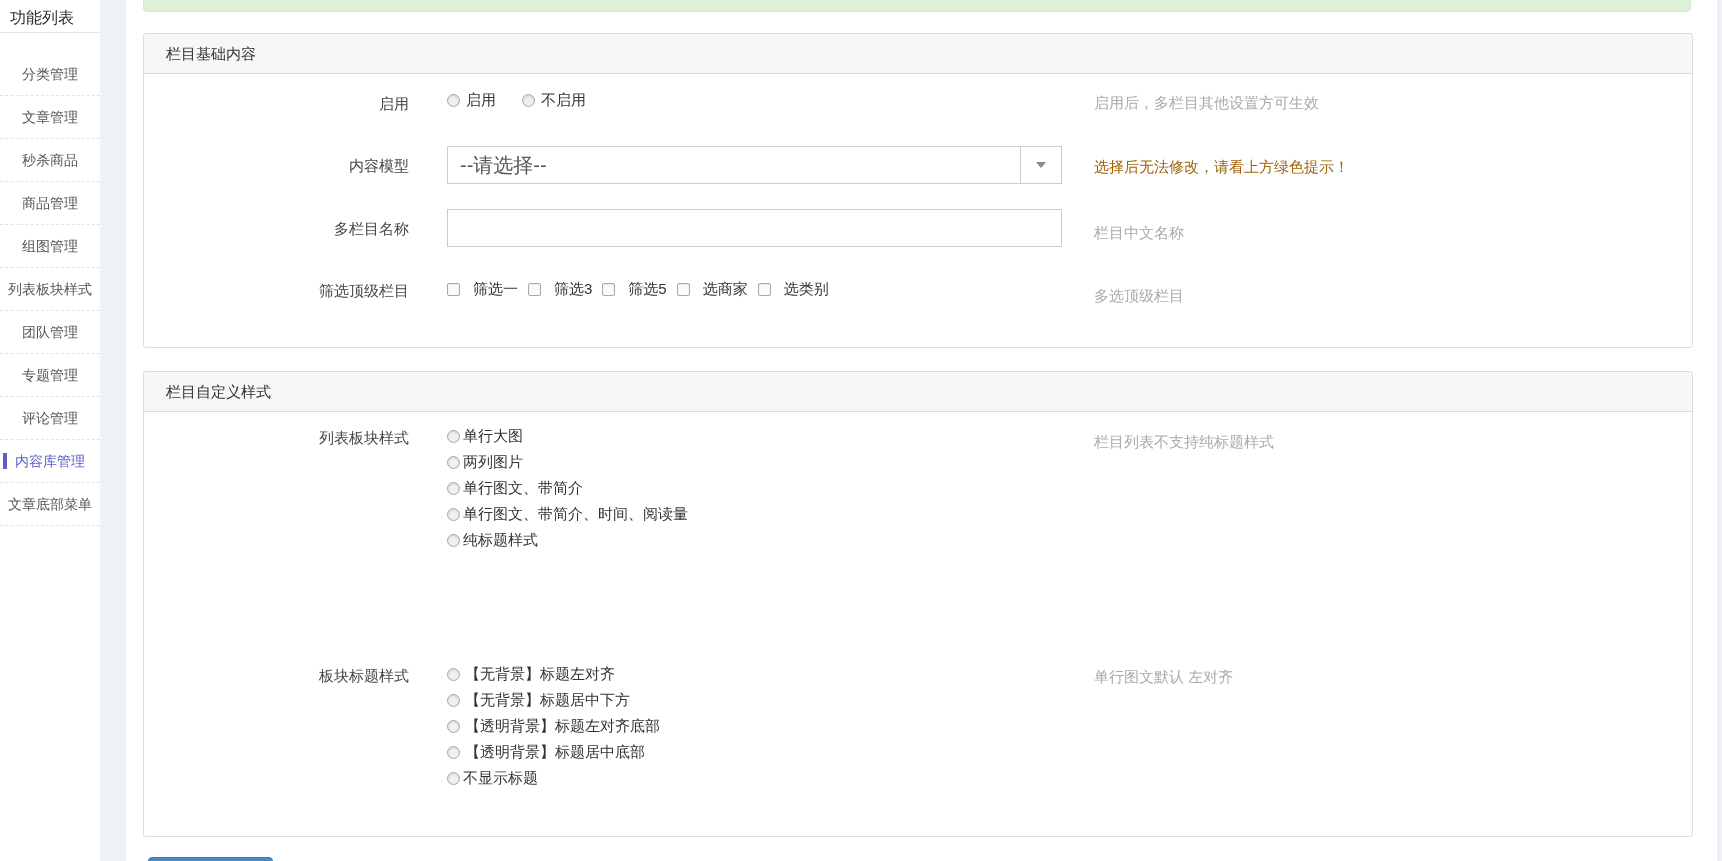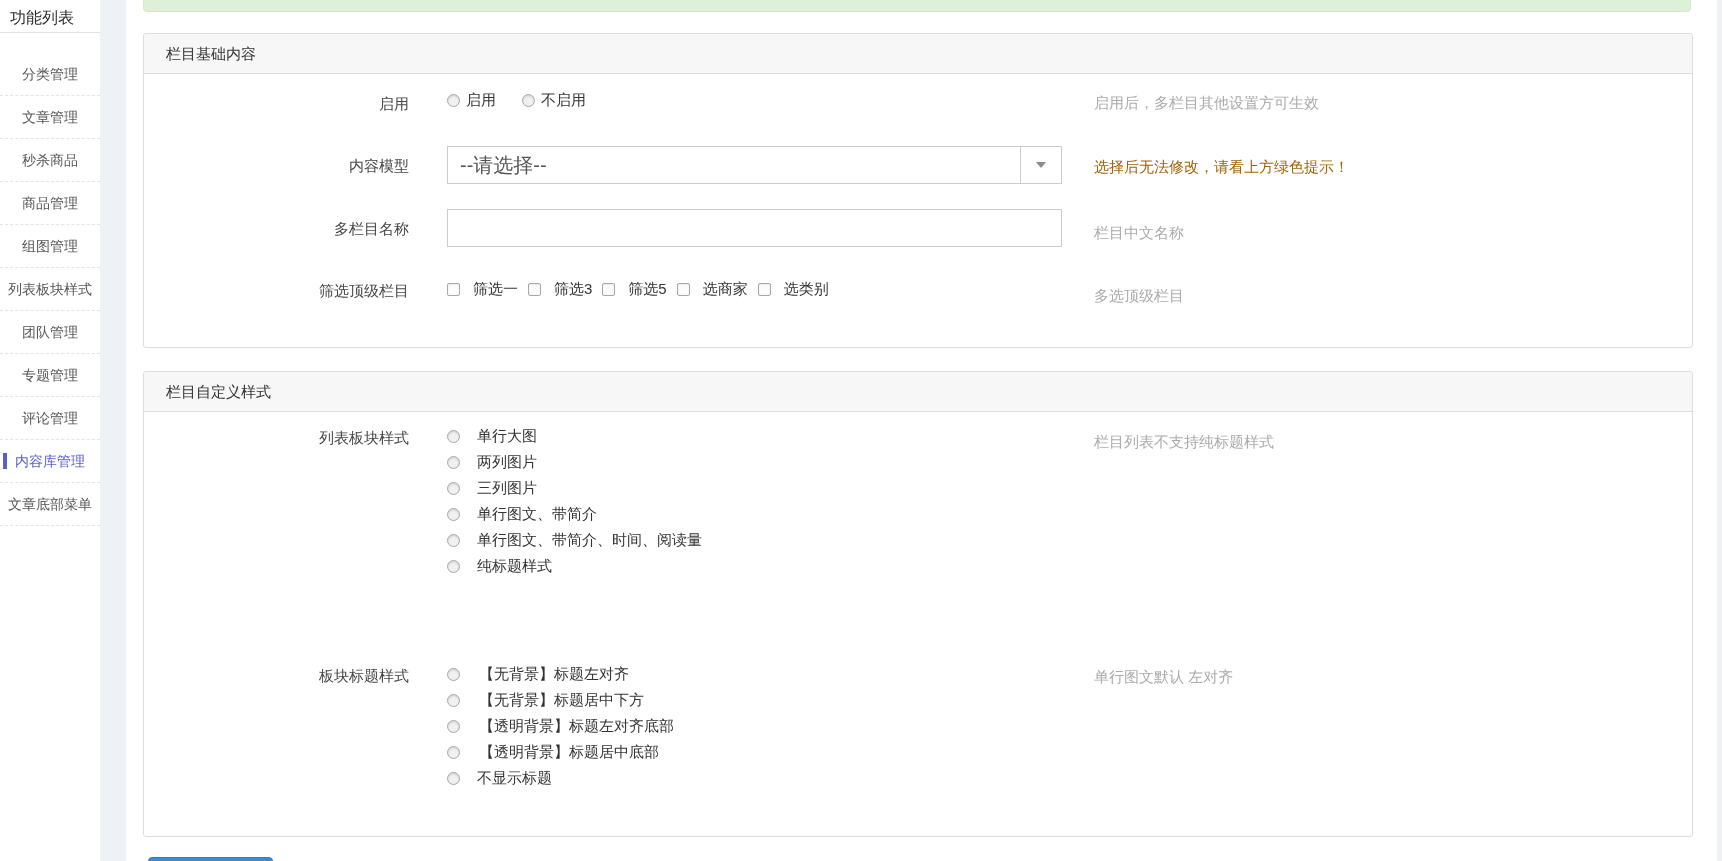--- a/index.html
+++ b/index.html
@@ -67,24 +67,24 @@
     box-shadow:inset 0 1px 2px rgba(0,0,0,.08); flex:0 0 13px;
   }
   .inline-opts { display:flex; align-items:center; font-size:15px; color:#333; }
   .radio-pair { display:flex; align-items:center; gap:6px; cursor:pointer; }
   .radio-pair + .radio-pair { margin-left:26px; }
   .cb-item { display:flex; align-items:center; gap:13px; cursor:pointer; }
   .cb-item + .cb-item { margin-left:10px; }
 
   .opt-list { display:block; }
   .opt {
-    height:26px; display:flex; align-items:center; gap:17px;
+    height:26px; display:flex; align-items:center; gap:3px;
     font-size:15px; color:#333; cursor:pointer; white-space:nowrap;
   }
-  .opt.spaced { gap:19px; }
+  .opt.spaced { gap:5px; }
 
   .combobox {
     width:615px; height:38px; box-sizing:border-box; border:1px solid #ccc;
     background:#fff; display:flex; cursor:pointer;
   }
   .combobox-text { flex:1; padding-left:12px; line-height:36px; font-size:20px; color:#555; }
   .combobox-btn {
     width:40px; border-left:1px solid #ccc; display:flex; align-items:center; justify-content:center;
   }
   .caret-down {
@@ -190,24 +190,20 @@
     <label class="opt">
       <span class="rd"></span>
       <span>单行大图</span>
     </label>
     <label class="opt">
       <span class="rd"></span>
       <span>两列图片</span>
     </label>
     <label class="opt">
       <span class="rd"></span>
-      <span>三列图片</span>
-    </label>
-    <label class="opt">
-      <span class="rd"></span>
       <span>单行图文、带简介</span>
     </label>
     <label class="opt">
       <span class="rd"></span>
       <span>单行图文、带简介、时间、阅读量</span>
     </label>
     <label class="opt">
       <span class="rd"></span>
       <span>纯标题样式</span>
     </label>

